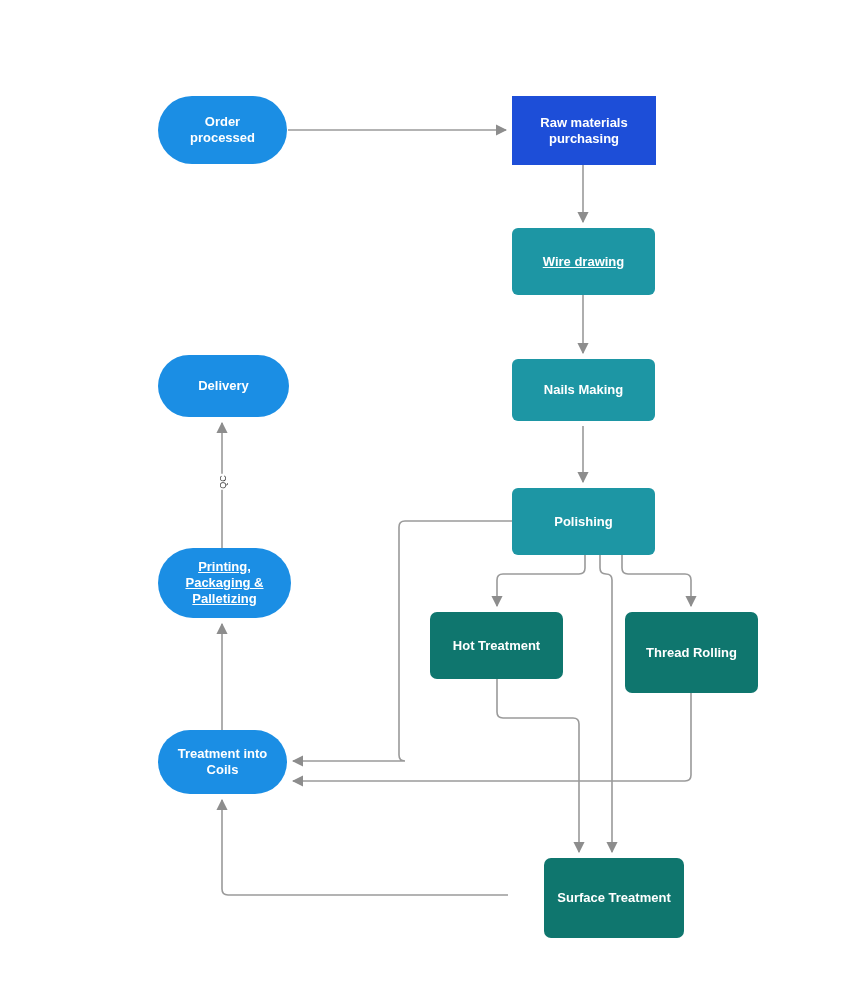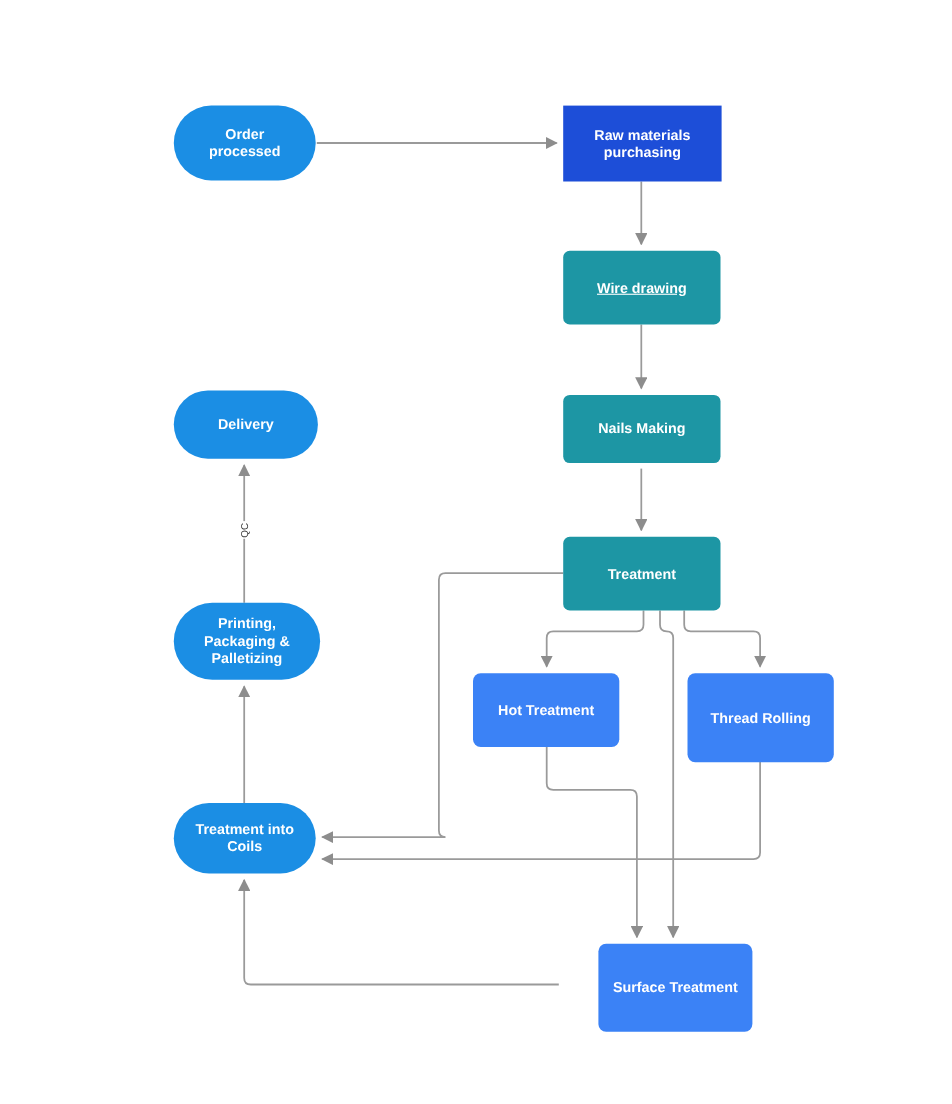--- a/index.html
+++ b/index.html
@@ -45,21 +45,21 @@
   }
   .node-process-teal {
     background: #1d96a4;
     border-radius: 6px;
   }
   .node-process-teal-sharp {
     background: #1d4ed8;
     border-radius: 0px;
   }
   .node-process-orange {
-    background: #3b82f6;
+    background: #0f766e;
     border-radius: 7px;
   }
   .edge-label {
     position: absolute;
     color: #3a3a3a;
     font-size: 9px;
     font-weight: normal;
     font-family: "Liberation Sans", sans-serif;
     transform: rotate(-90deg);
     transform-origin: center center;
@@ -115,32 +115,32 @@
   <div class="node node-terminator" style="left:158px; top:96px; width:129px; height:68px;">Order
 processed</div>
 
   <div class="node node-process-teal-sharp" style="left:512px; top:96px; width:144px; height:69px;">Raw materials
 purchasing</div>
 
   <div class="node node-process-teal" style="left:512px; top:228px; width:143px; height:67px;text-decoration:underline;">Wire drawing</div>
 
   <div class="node node-process-teal" style="left:512px; top:359px; width:143px; height:62px;">Nails Making</div>
 
-  <div class="node node-process-teal" style="left:512px; top:488px; width:143px; height:67px;">Treatment</div>
+  <div class="node node-process-teal" style="left:512px; top:488px; width:143px; height:67px;">Polishing</div>
 
   <div class="node node-process-orange" style="left:430px; top:612px; width:133px; height:67px;">Hot  Treatment</div>
 
   <div class="node node-process-orange" style="left:625px; top:612px; width:133px; height:81px;">Thread Rolling</div>
 
   <div class="node node-process-orange" style="left:508px; top:858px; width:140px; height:80px;margin-left:36px;">Surface  Treatment</div>
 
   <div class="node node-terminator" style="left:158px; top:730px; width:129px; height:64px;">Treatment into
 Coils</div>
 
-  <div class="node node-terminator" style="left:158px; top:548px; width:133px; height:70px;">Printing,
+  <div class="node node-terminator" style="left:158px; top:548px; width:133px; height:70px;text-decoration:underline;">Printing,
 Packaging &amp;
 Palletizing</div>
 
   <div class="node node-terminator" style="left:158px; top:355px; width:131px; height:62px;">Delivery</div>
 
   <div class="edge-label" style="left:215px; top:477px;">QC</div>
 
 </div>
 
 </body></html>

